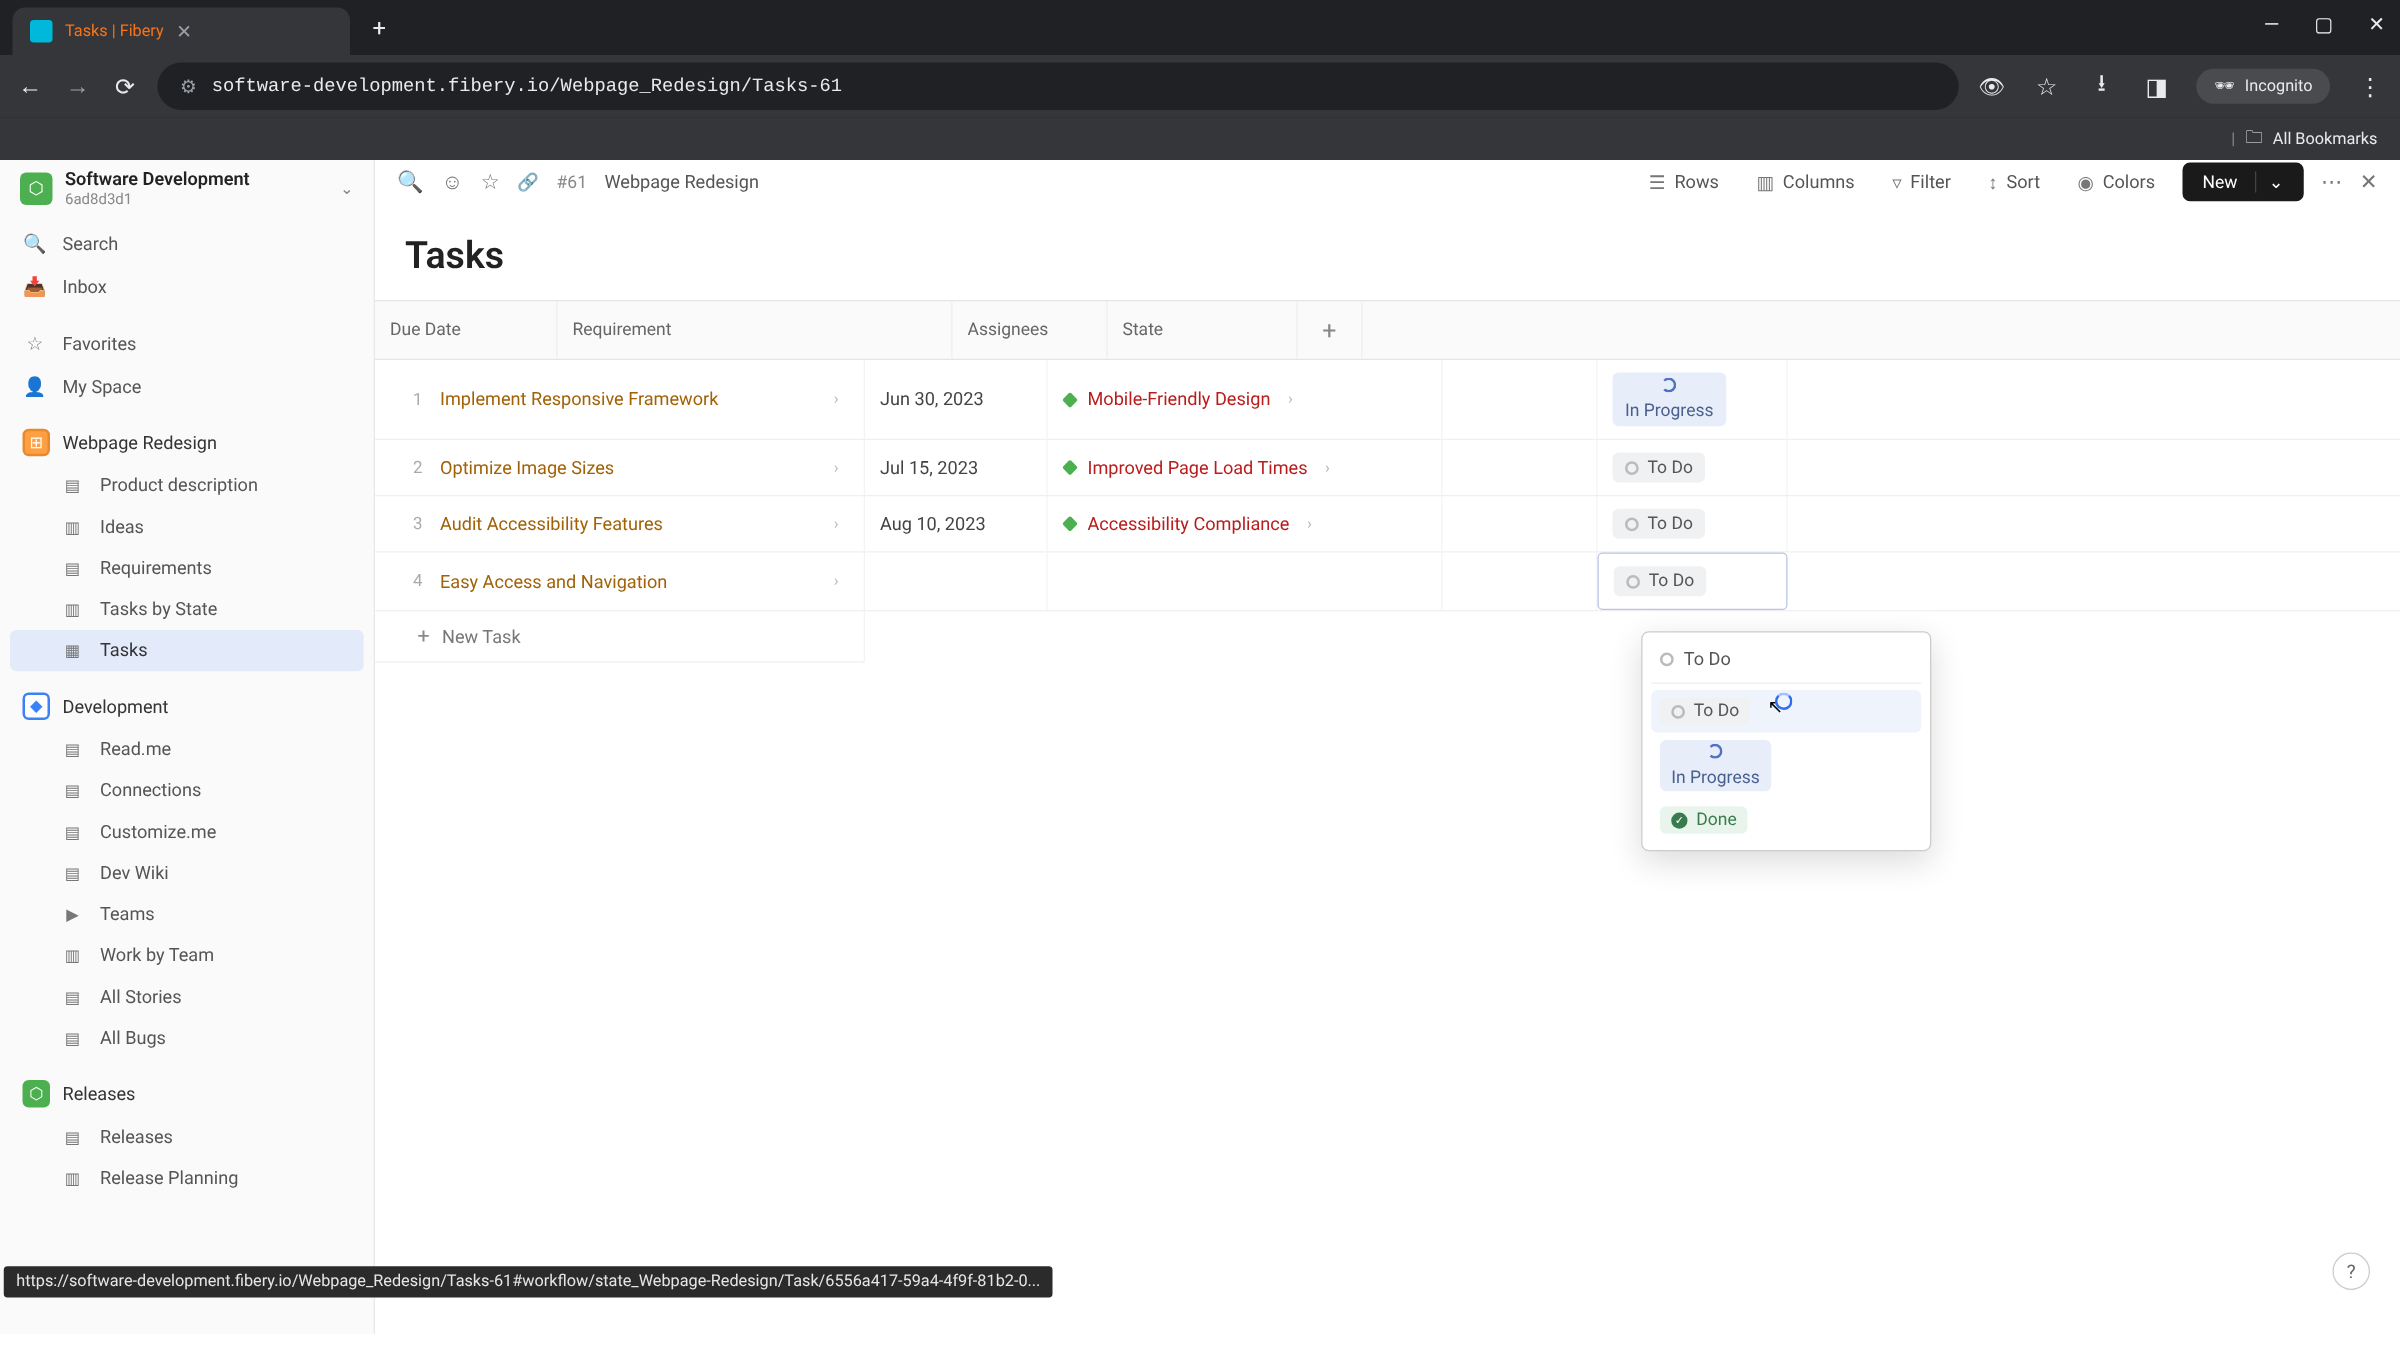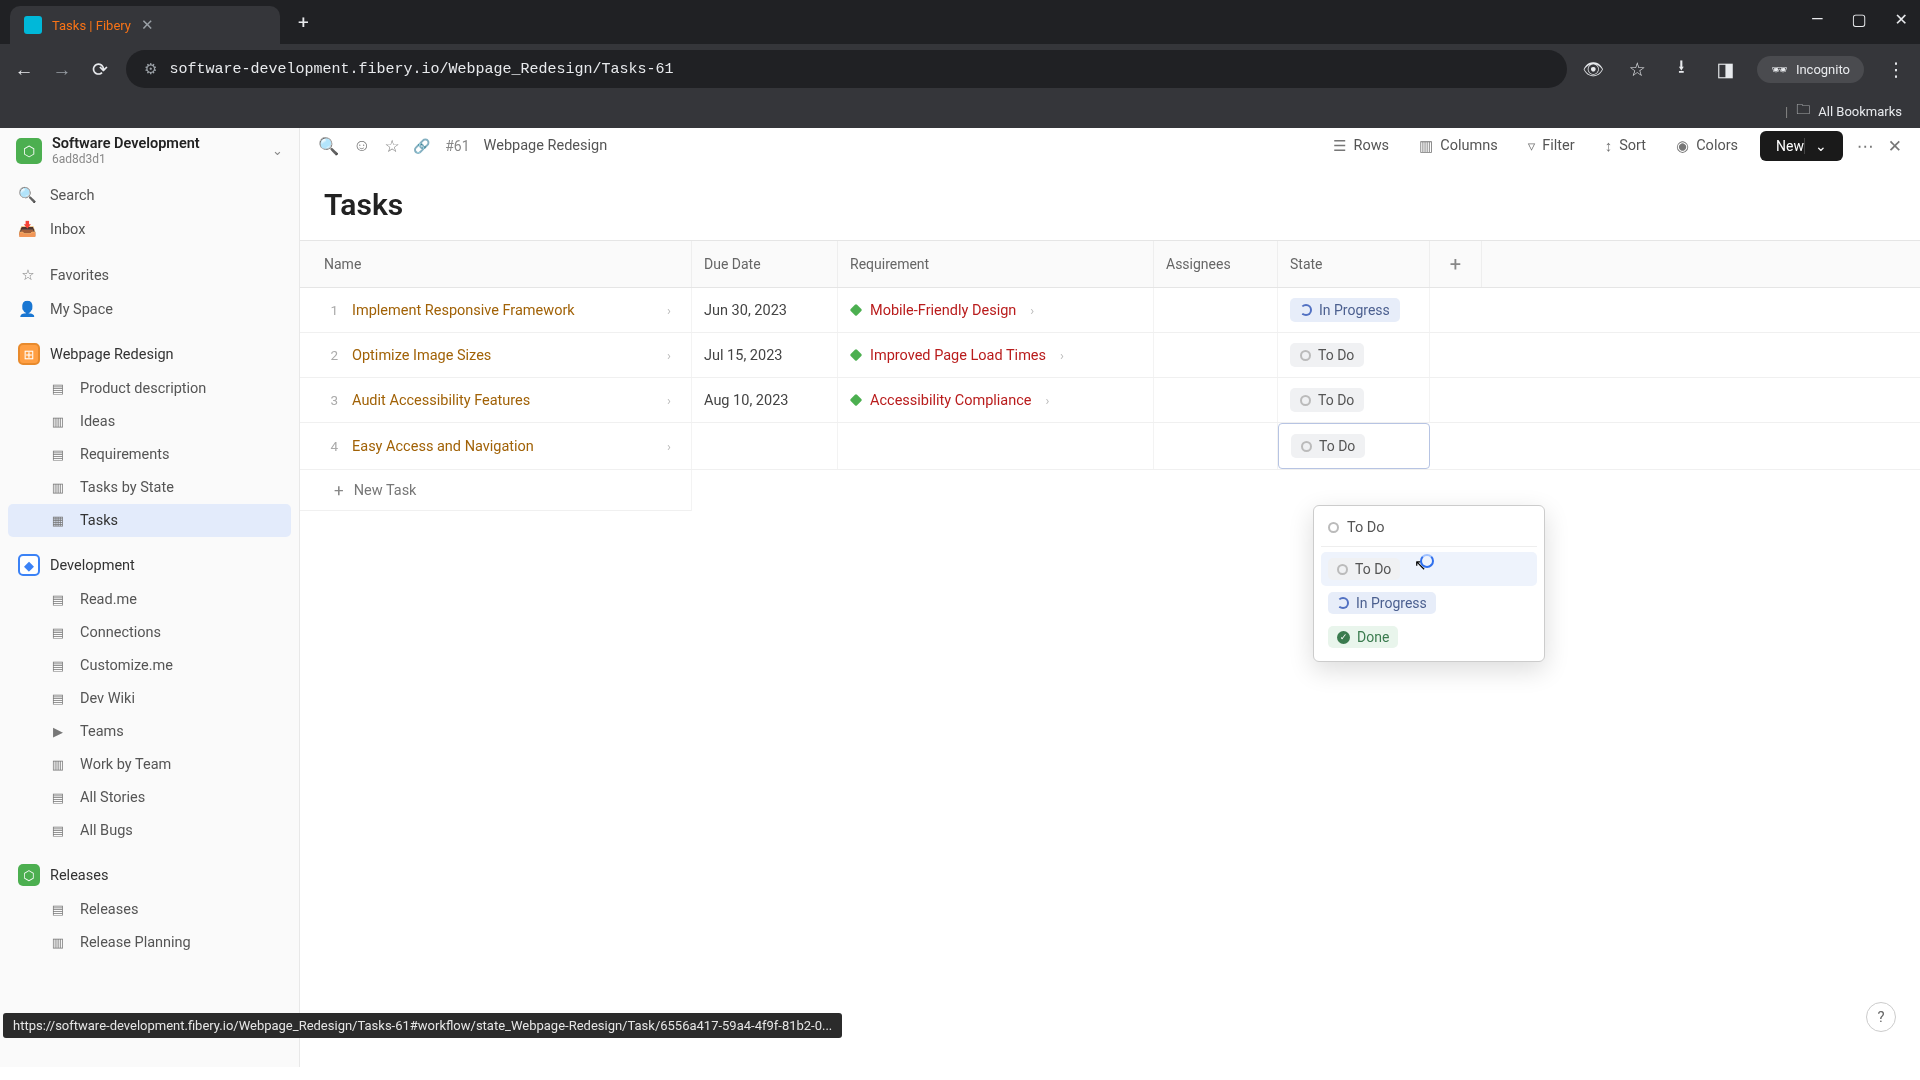--- a/index.html
+++ b/index.html
@@ -52,21 +52,21 @@
 
 
 .main { flex: 1; display: flex; flex-direction: column; }
 .toolbar { display: flex; align-items: center; height: 54px; padding: 0 18px; gap: 14px; border-bottom: 1px solid transparent; }
 .tool-icon { color: #777; font-size: 17px; cursor: pointer; }
 .bc-link { color: #888; font-size: 14px; }
 .bc-title { color: #555; font-size: 14.5px; }
 .toolbar-spacer { flex: 1; }
 .tool-btn { display: flex; align-items: center; gap: 7px; color: #555; cursor: pointer; font-size: 14.5px; padding: 5px 8px; }
 .tool-btn .ticon { font-size: 15px; color: #777; }
-.new-btn { background: #1a1a1a; color: #fff; border-radius: 6px; padding: 7px 16px; display: flex; align-items: center; gap: 0; font-size: 14px; }
+.new-btn { background: #1a1a1a; color: #fff; border-radius: 6px; padding: 7px 16px; display: flex; align-items: center; gap: 14px; font-size: 14px; }
 .new-btn .caret { background: #1a1a1a; border-left: 1px solid #444; padding-left: 10px; }
 
 .page-title { font-size: 30px; font-weight: 600; padding: 14px 24px 18px; color: #222; }
 
 
 .table-wrap { padding: 0 0 0 0; }
 .table-header { display: flex; border-top: 1px solid #e5e5e5; border-bottom: 1px solid #e5e5e5; background: #fafafa; color: #666; font-size: 14px; }
 .th { padding: 11px 12px; border-right: 1px solid #eee; display: flex; align-items: center; }
 .th.name { width: 392px; padding-left: 24px; }
 .th.due { width: 146px; }
@@ -83,21 +83,21 @@
 .row-expand { color: #bbb; font-size: 13px; padding: 0 8px; }
 .td.due { width: 146px; color: #444; }
 .td.req { width: 316px; gap: 8px; }
 .req-flag { width: 12px; height: 12px; background: #4caf50; border-radius: 2px; transform: rotate(45deg) scale(0.75); }
 .req-text { color: #b91c1c; }
 .req-caret { color: #bbb; margin-left: 6px; font-size: 13px; }
 .td.assign { width: 124px; }
 .td.state { width: 152px; }
 
 .badge { display: inline-flex; align-items: center; gap: 7px; padding: 4px 10px; border-radius: 5px; font-size: 14px; background: #f0f1f3; color: #555; }
-.badge.progress { background: #e7edf9; color: #4b5f8f; }
+.badge.progress { background: #e7edf9; color: #4b5f8f; flex-direction: column; }
 .badge.progress .dot-prog { width: 12px; height: 12px; border: 2.5px solid #5271c2; border-left-color: transparent; border-radius: 50%; }
 .badge .dot-todo { width: 11px; height: 11px; border: 2px solid #bbb; border-radius: 50%; }
 .badge.done { background: #e9f5ec; color: #3a7b4e; }
 .badge.done .dot-done { width: 13px; height: 13px; background: #3a7b4e; border-radius: 50%; display:flex; align-items:center; justify-content:center; color:#fff; font-size:9px; }
 
 .new-task-row { display: flex; align-items: center; padding: 10px 14px 10px 34px; gap: 10px; color: #777; border-bottom: 1px solid #f0f0f0; cursor: pointer; width: 392px; border-right: 1px solid #f3f3f3; font-size: 14.5px; }
 
 
 .state-cell-active { border: 1.5px solid #b7c4e3; border-radius: 4px; }
 .state-dropdown { position: absolute; left: 1313px; top: 505px; width: 232px; background: #fff; border: 1px solid #ccc; border-radius: 6px; box-shadow: 0 8px 26px rgba(0,0,0,0.14); padding: 7px; z-index: 50; }
@@ -304,21 +304,20 @@
           <span class="caret">⌄</span>
         </div>
       <span class="tool-icon">⋯</span>
       <span class="tool-icon">✕</span>
     </div>
 
     <div class="page-title">Tasks</div>
 
     <div class="table-wrap">
       <div class="table-header">
-        <div class="th name">Name</div>
         <div class="th due">Due Date</div>
         <div class="th req">Requirement</div>
         <div class="th assign">Assignees</div>
         <div class="th state">State</div>
         <div class="th add">+</div>
       </div>
 
       <div id="table-body">
           <div class="tr">
             <div class="td name">

